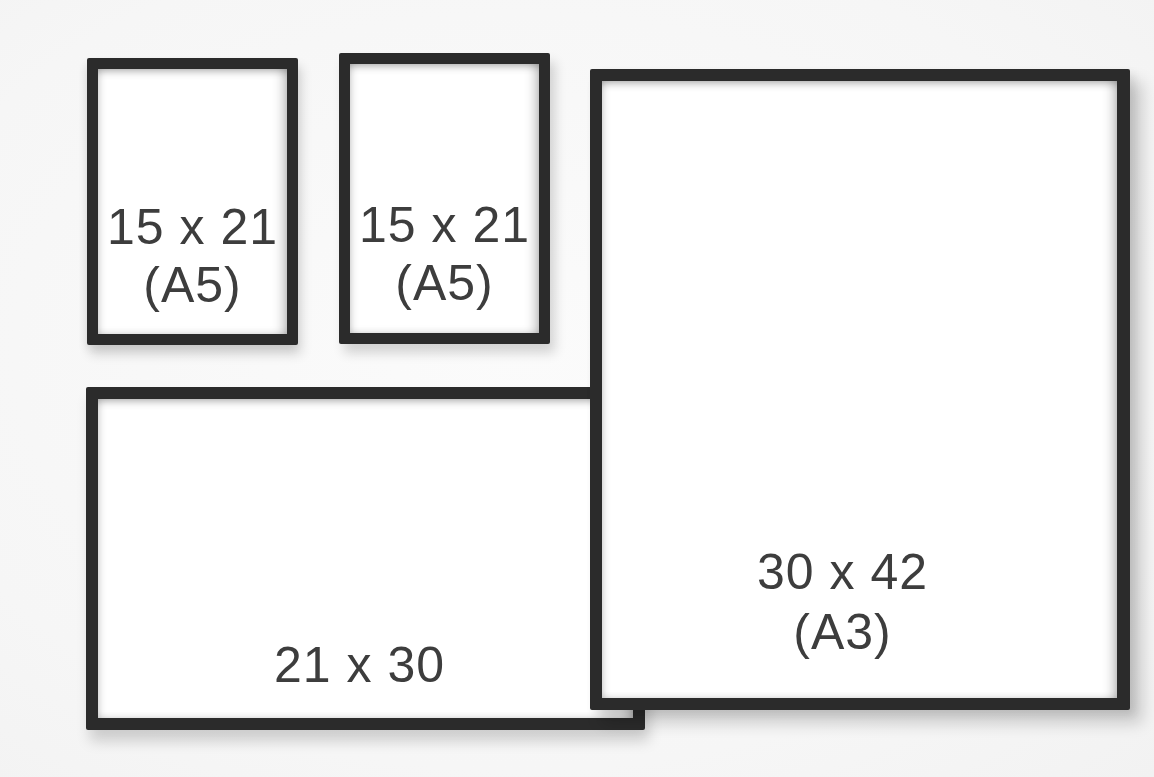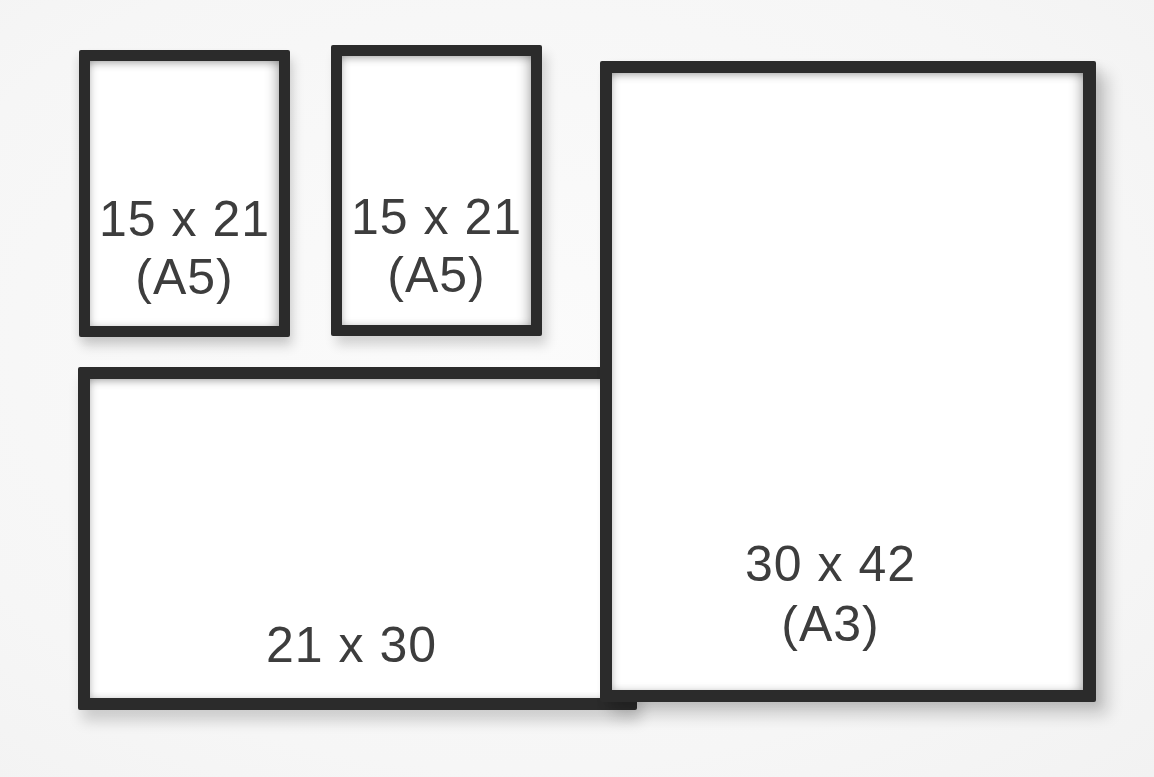--- a/index.html
+++ b/index.html
@@ -11,21 +11,21 @@
   .stage {
     position: relative;
     width: 1154px;
     height: 777px;
     background:
       radial-gradient(ellipse 900px 600px at 45% 45%, #fbfbfb 0%, #f6f6f6 70%, #f2f2f2 100%);
     overflow: hidden;
   }
   .frame {
     position: absolute;
-    margin: 0;
+    margin: 8px;
     box-sizing: border-box;
     background: #2b2b2b;
     border-radius: 2px;
   }
   .paper {
     position: absolute;
     background: #ffffff;
     box-shadow:
       inset 0 7px 9px -5px rgba(0,0,0,0.30),
       inset 7px 0 9px -6px rgba(0,0,0,0.18),
@@ -61,31 +61,31 @@
   .f-a5-mid {
     left: 331px; top: 45px;
     width: 211px; height: 291px;
     box-shadow: 5px 9px 12px rgba(0,0,0,0.16);
   }
   .f-a5-mid .paper   { left: 11px; top: 11px; right: 11px; bottom: 11px; }
   .f-a5-mid .label   { bottom: 21px; }
 
   
   .f-a4 {
-    left: 78px; top: 367px;
+    left: 78px; top: 379px;
     width: 559px; height: 343px;
     box-shadow: 4px 11px 14px rgba(0,0,0,0.17);
   }
   .f-a4 .paper       { left: 12px; top: 12px; right: 12px; bottom: 12px; }
   .f-a4 .label       { bottom: 24px; transform: translateX(-6px); }
 
   
   .f-a3 {
-    left: 600px; top: 61px;
-    width: 496px; height: 641px;
+    left: 582px; top: 61px;
+    width: 540px; height: 641px;
     box-shadow: 12px 13px 16px rgba(0,0,0,0.18), 4px 4px 8px rgba(0,0,0,0.08);
   }
   .f-a3 .paper       { left: 12px; top: 12px; right: 13px; bottom: 12px; }
   .f-a3 .label       { bottom: 36px; transform: translateX(-17px); }
   .f-a3 .label .size,
   .f-a3 .label .format { line-height: 60px; }
 </style>
 </head>
 <body>
 

